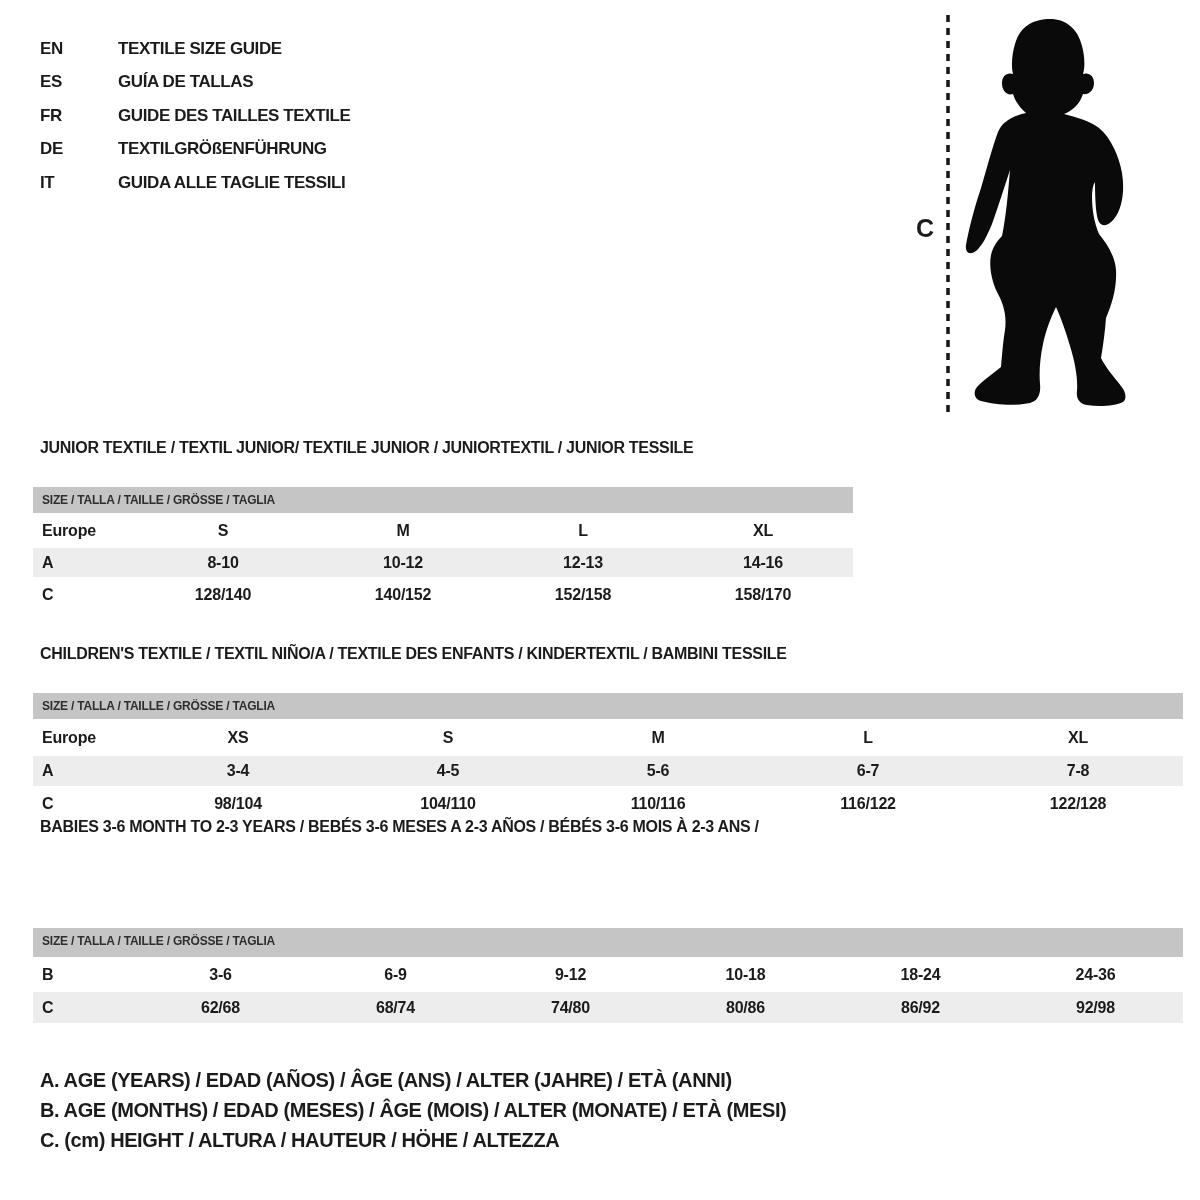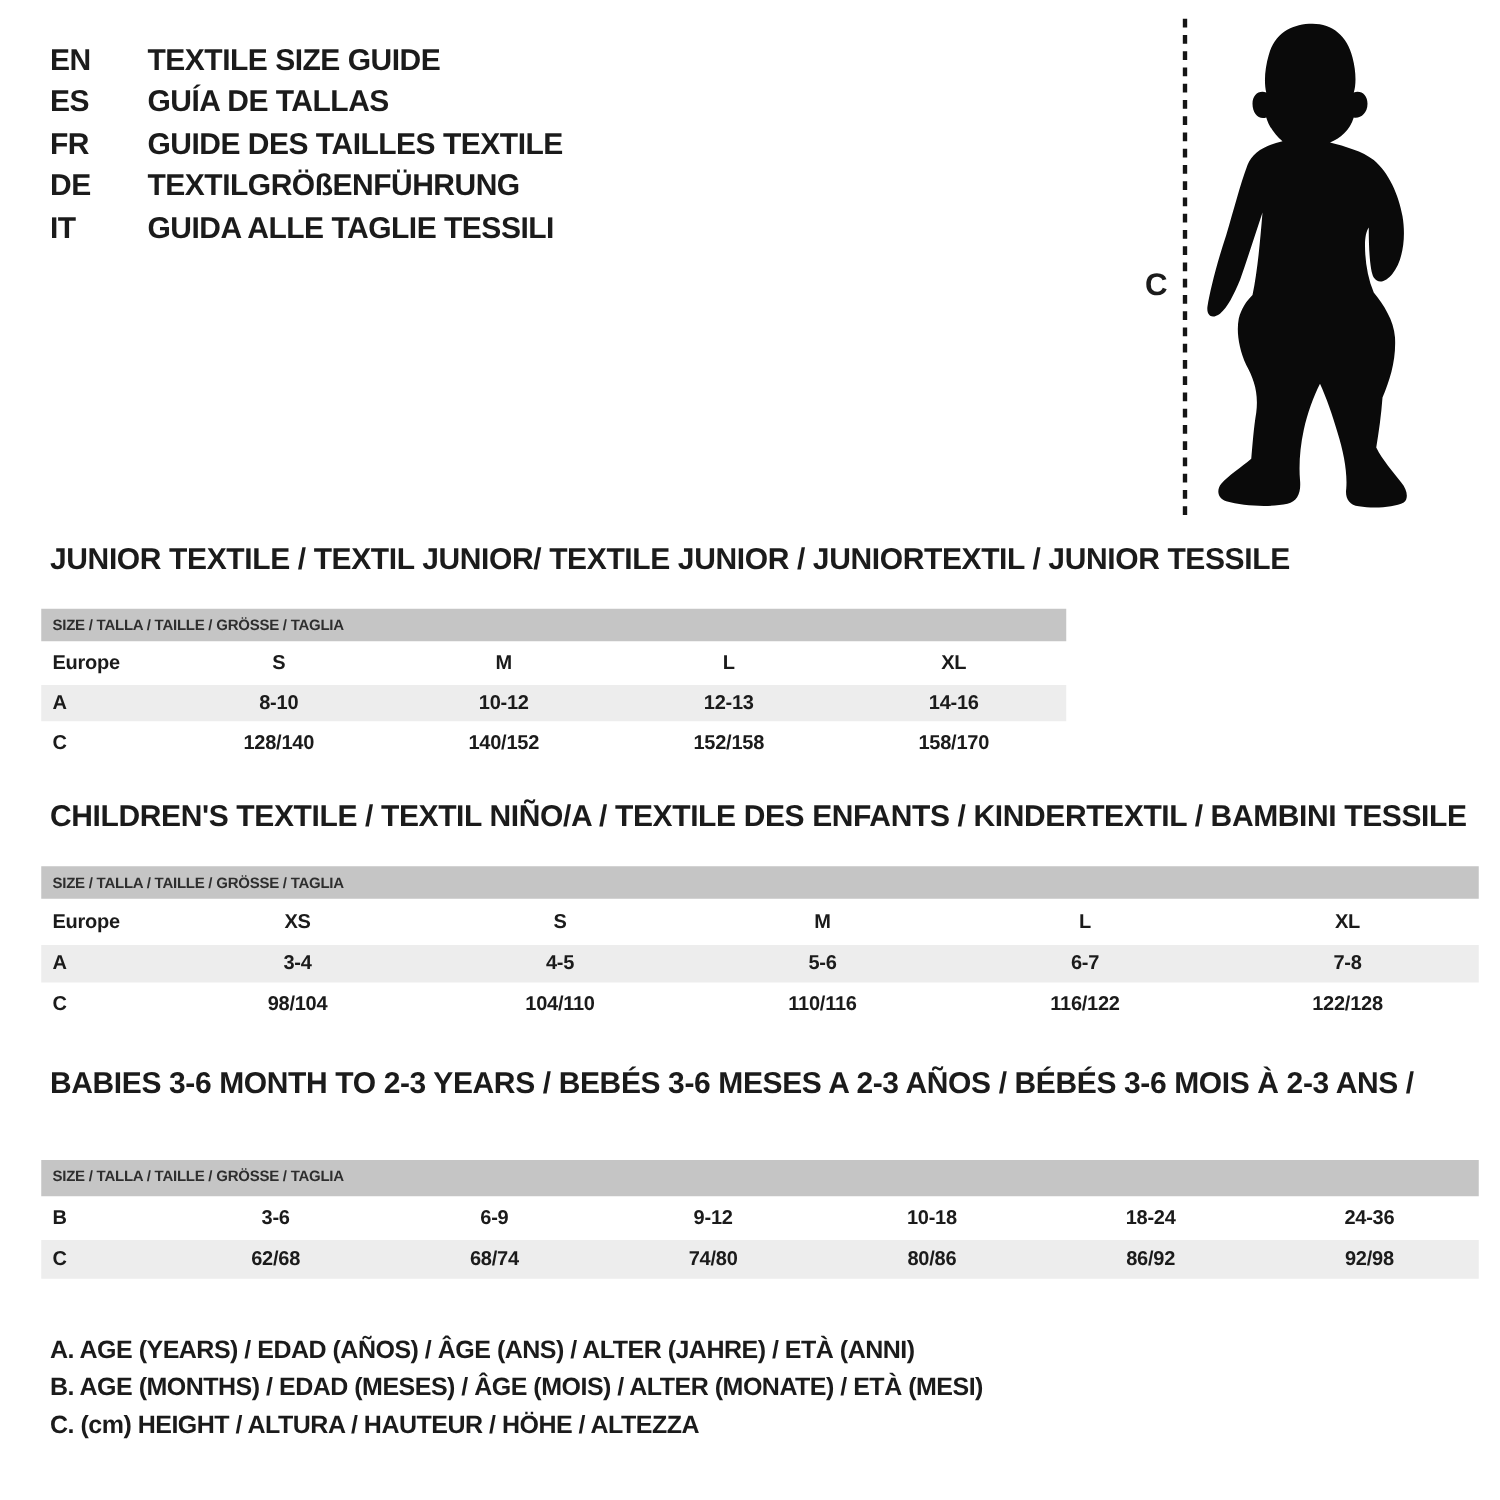--- a/index.html
+++ b/index.html
@@ -9,36 +9,36 @@
     font-family: "Liberation Sans", sans-serif;
     color: #1b1b1b;
     position: relative;
     overflow: hidden;
   }
   .canvas { position: absolute; left: 0; top: 0; width: 1200px; height: 1200px; background: #fff; }
 
   
   .lang-block { position: absolute; left: 40px; top: 32px; }
   .lang-row { display: flex; height: 33.5px; align-items: center;
-              font-weight: bold; font-size: 24px; letter-spacing: -0.4px; white-space: nowrap; }
+              font-weight: bold; font-size: 17px; letter-spacing: -0.4px; white-space: nowrap; }
   .lang-code { width: 78px; flex: 0 0 78px; }
 
   
   .measure-label { position: absolute; left: 916px; top: 214px;
                    font-size: 25px; font-weight: bold; }
   .dash-line-svg { position: absolute; left: 944px; top: 13px; }
   .toddler-svg  { position: absolute; left: 962px; top: 16px; }
 
   
   .section-title { position: absolute; left: 40px; margin: 0;
-                   font-size: 24px; font-weight: bold; letter-spacing: -0.3px;
+                   font-size: 16px; font-weight: bold; letter-spacing: -0.3px;
                    white-space: nowrap; line-height: 22px; }
   .title-junior   { top: 437px; }
   .title-children { top: 643px; }
-  .title-babies   { top: 850px; line-height: 33px; white-space: normal; width: 900px; }
+  .title-babies   { top: 810px; line-height: 33px; white-space: normal; width: 900px; }
   .title-babies .tline { display: block; white-space: nowrap; }
 
   
   .size-table { position: absolute; left: 33px; }
   .table-junior   { top: 487px; width: 820px; }
   .table-children { top: 693px; width: 1150px; }
   .table-babies   { top: 928px; width: 1150px; }
 
   .thead { height: 26px; background: #c5c5c5; color: #2e2e2e;
            font-weight: bold; font-size: 12px; line-height: 26px;

